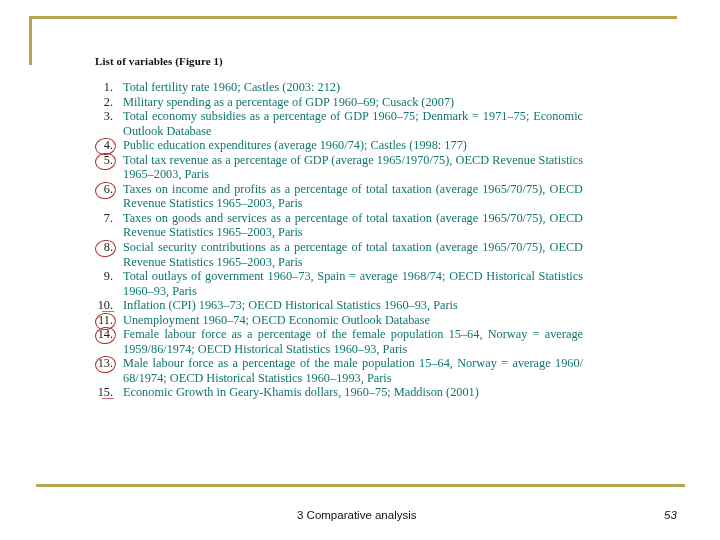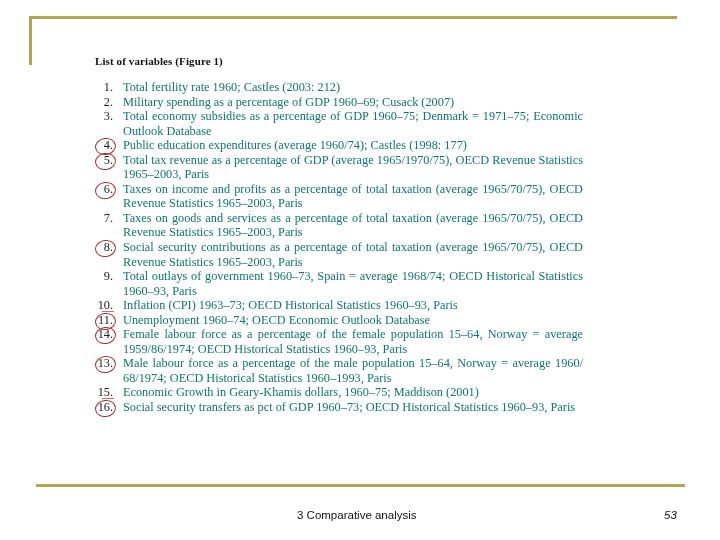--- a/index.html
+++ b/index.html
@@ -112,22 +112,18 @@
     <div class="txt">Female labour force as a percentage of the female population 15–64, Norway = average 1959/86/1974; OECD Historical Statistics 1960–93, Paris</div>
   </div>
   <div class="item">
     <div class="num circled"><span class="n">13.</span></div>
     <div class="txt">Male labour force as a percentage of the male population 15–64, Norway = average 1960/ 68/1974; OECD Historical Statistics 1960–1993, Paris</div>
   </div>
   <div class="item">
     <div class="num marked"><span class="n">15.</span></div>
     <div class="txt">Economic Growth in Geary-Khamis dollars, 1960–75; Maddison (2001)</div>
   </div>
-  <div class="item">
-    <div class="num circled"><span class="n">16.</span></div>
-    <div class="txt">Social security transfers as pct of GDP 1960–73; OECD Historical Statistics 1960–93, Paris</div>
-  </div>
 </div>
 
 <div class="rule bottom"></div>
 
 <div class="footer-title">3 Comparative analysis</div>
 <div class="footer-page">53</div>
 
 </body></html>

